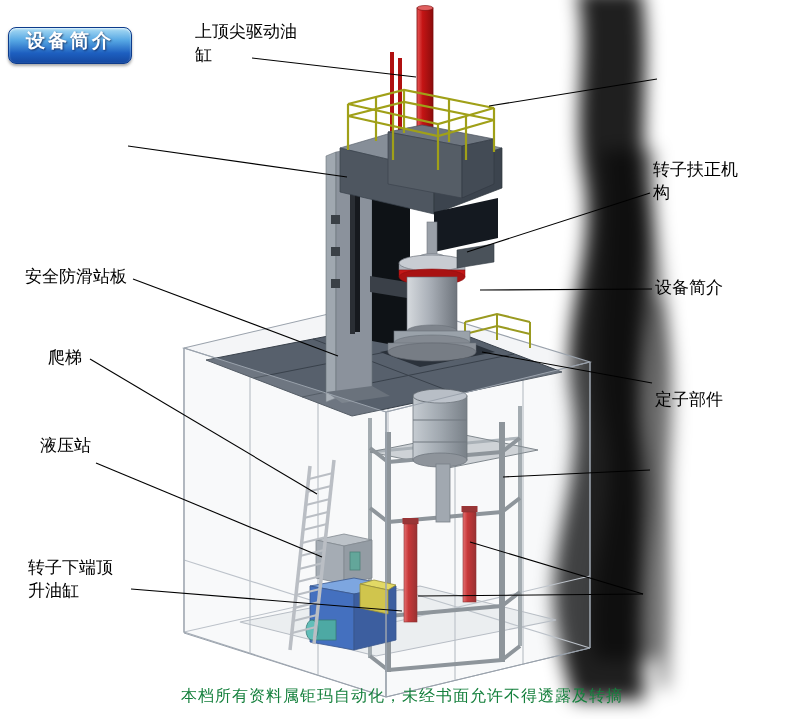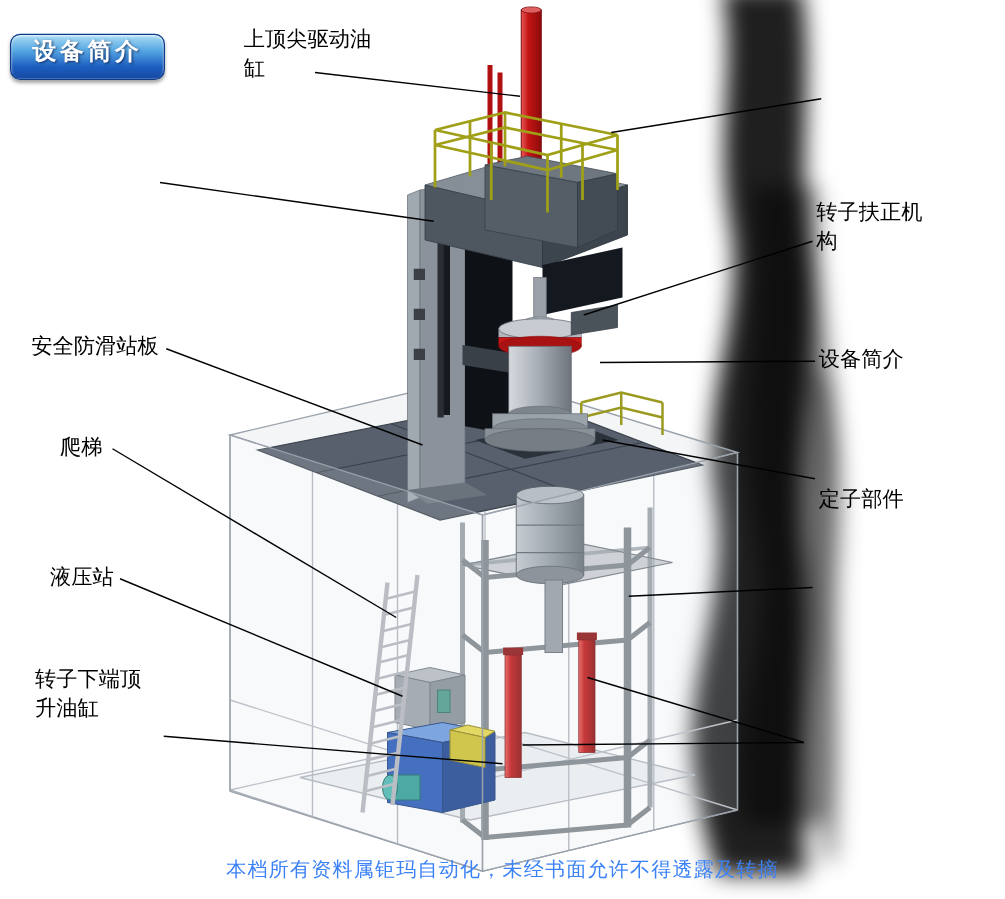--- a/index.html
+++ b/index.html
@@ -21,21 +21,21 @@
     border:1px solid #0e3c8c;
     box-shadow:0 2px 3px rgba(0,0,0,0.35), inset 0 1px 2px rgba(255,255,255,0.7);
     display:flex; align-items:flex-start; justify-content:center;
   }
   .badge span {
     color:#fff; font-size:19px; font-weight:bold; letter-spacing:3px;
     text-shadow:1px 1px 2px rgba(0,0,40,0.6);
   }
   .footer {
     position:absolute; left:0; right:0; top:686px; text-align:center;
-    font-size:16px; color:#3b82f6; letter-spacing:1px;
+    font-size:16px; color:#15803d; letter-spacing:1px;
   }
 </style>
 </head>
 <body>
 
 <div class="stage">
 
   <svg class="machine-svg" width="804" height="719" viewBox="0 0 804 719">
     <defs>
       <linearGradient id="gRotor" x1="0" y1="0" x2="1" y2="0">
@@ -234,18 +234,18 @@
   <div class="badge">
     <span>设备简介</span>
   </div>
 
   <div class="callout" style="left:195px;top:20px;width:118px">上顶尖驱动油缸</div>
   <div class="callout" style="left:653px;top:158px;width:92px">转子扶正机构</div>
   <div class="callout" style="left:25px;top:265px;width:130px">安全防滑站板</div>
   <div class="callout" style="left:655px;top:276px;width:90px">设备简介</div>
   <div class="callout" style="left:48px;top:346px;width:60px">爬梯</div>
   <div class="callout" style="left:655px;top:388px;width:90px">定子部件</div>
-  <div class="callout" style="left:40px;top:450px;width:70px">液压站</div>
-  <div class="callout" style="left:28px;top:532px;width:92px">转子下端顶升油缸</div>
+  <div class="callout" style="left:40px;top:434px;width:70px">液压站</div>
+  <div class="callout" style="left:28px;top:556px;width:92px">转子下端顶升油缸</div>
 
   <div class="footer">本档所有资料属钜玛自动化，未经书面允许不得透露及转摘</div>
 
 </div>
 
 </body></html>

